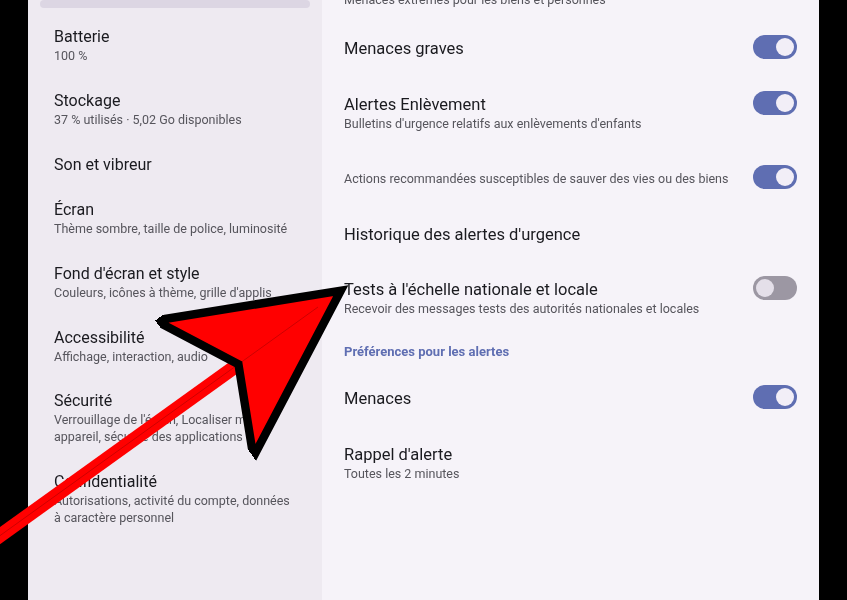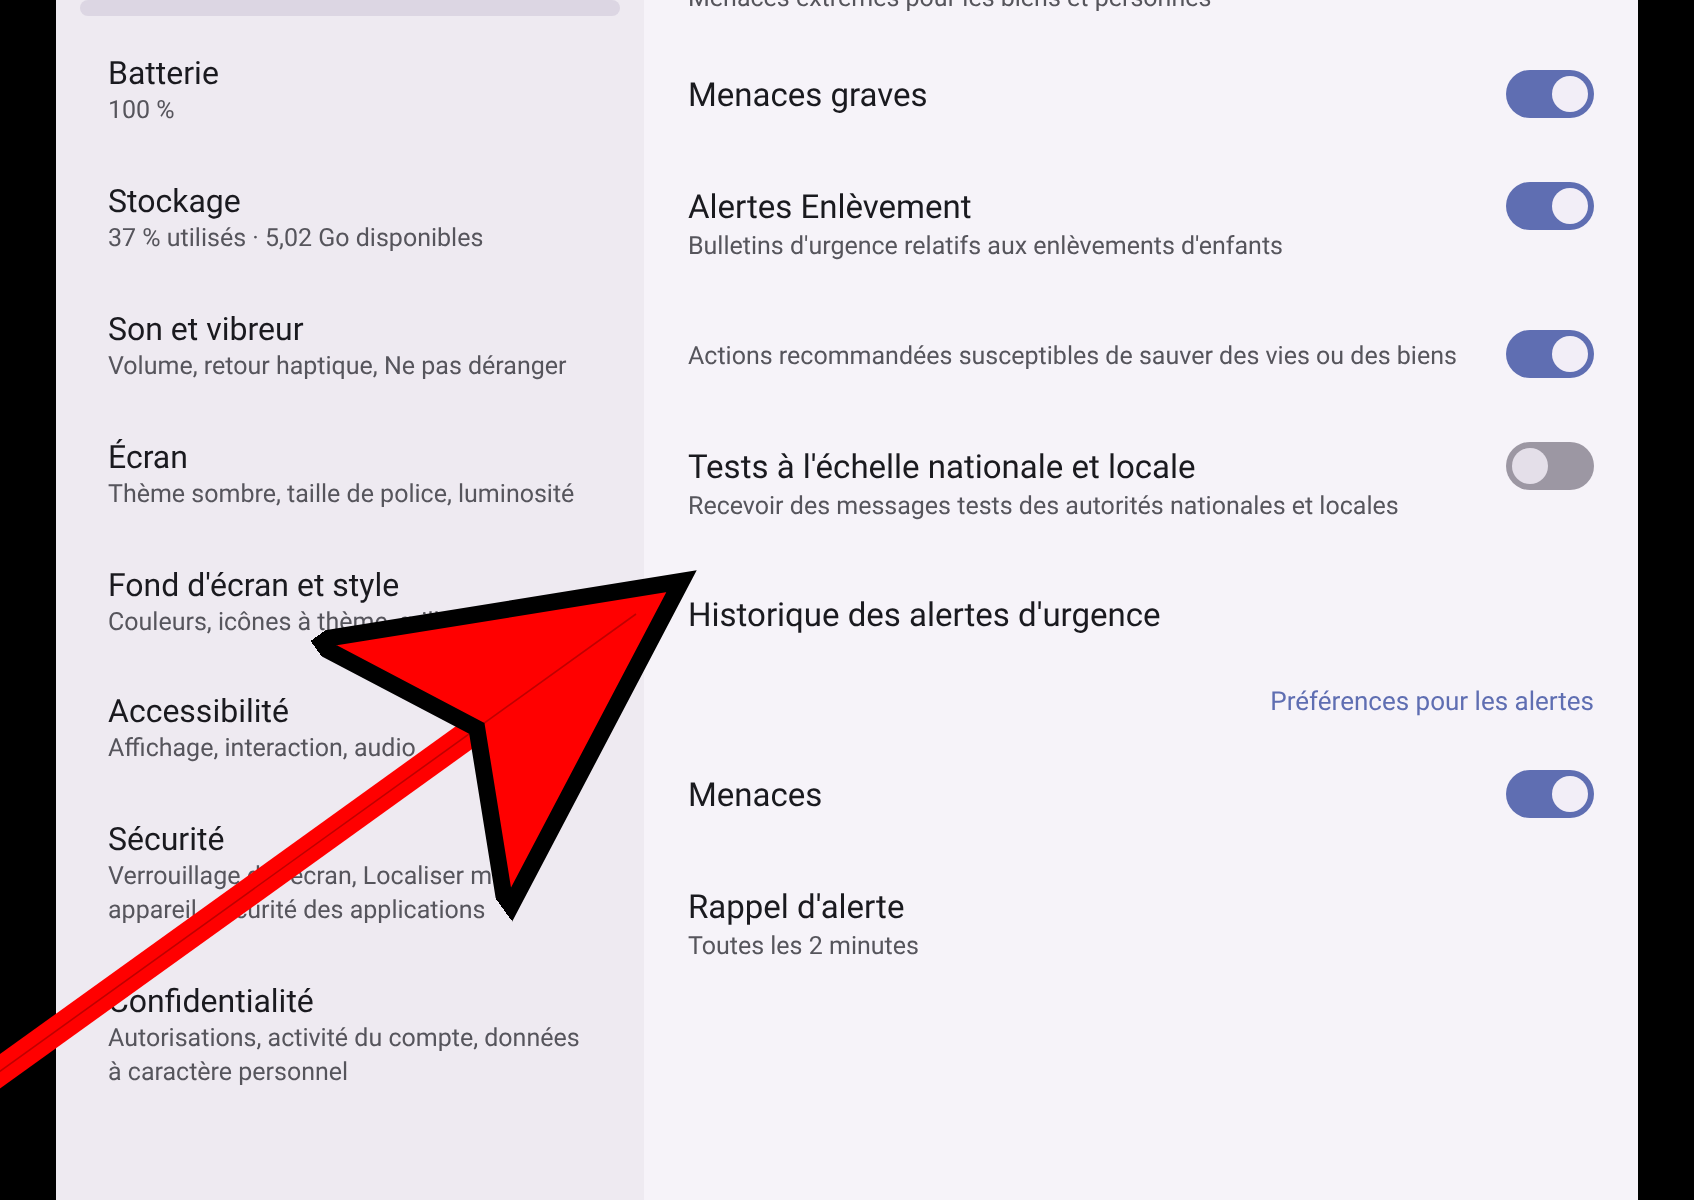--- a/index.html
+++ b/index.html
@@ -94,22 +94,21 @@
     border-radius: 50%;
     top: 3px;
     background: #f2eef7;
   }
   .toggle.on .knob { right: 3px; }
   .toggle.off .knob { left: 3px; background: #e4dfe9; }
   .section-header {
     font-size: 13px;
     color: #5f6eb2;
     padding: 14px 4px 6px 4px;
-    font-weight: 400;
-    text-align: right;
+    font-weight: 700;
   }
   .truncated-top {
     font-size: 12.5px;
     color: #56555c;
     padding: 0 4px 8px 4px;
     overflow: hidden;
     white-space: nowrap;
   }
   .arrow-overlay {
     position: absolute;
@@ -133,21 +132,20 @@
       <div class="sidebar-sub">100 %</div>
     </div>
 
     <div class="sidebar-item">
       <div class="sidebar-title">Stockage</div>
       <div class="sidebar-sub">37 % utilisés · 5,02 Go disponibles</div>
     </div>
 
     <div class="sidebar-item">
       <div class="sidebar-title">Son et vibreur</div>
-      <div class="sidebar-sub">Volume, retour haptique, Ne pas déranger</div>
     </div>
 
     <div class="sidebar-item">
       <div class="sidebar-title">Écran</div>
       <div class="sidebar-sub">Thème sombre, taille de police, luminosité</div>
     </div>
 
     <div class="sidebar-item">
       <div class="sidebar-title">Fond d'écran et style</div>
       <div class="sidebar-sub">Couleurs, icônes à thème, grille d'applis</div>
@@ -195,32 +193,32 @@
       <div class="setting-text">
         <div class="setting-sub">Actions recommandées susceptibles de sauver des vies ou des biens</div>
       </div>
       <div class="toggle on">
           <div class="knob"></div>
         </div>
     </div>
 
     <div class="setting-row">
       <div class="setting-text">
+        <div class="setting-title">Historique des alertes d'urgence</div>
+      </div>
+    </div>
+
+    <div class="setting-row">
+      <div class="setting-text">
         <div class="setting-title">Tests à l'échelle nationale et locale</div>
         <div class="setting-sub">Recevoir des messages tests des autorités nationales et locales</div>
       </div>
       <div class="toggle off">
           <div class="knob"></div>
         </div>
-    </div>
-
-    <div class="setting-row">
-      <div class="setting-text">
-        <div class="setting-title">Historique des alertes d'urgence</div>
-      </div>
     </div>
 
     <div class="section-header">Préférences pour les alertes</div>
 
     <div class="setting-row">
       <div class="setting-text">
         <div class="setting-title">Menaces</div>
       </div>
       <div class="toggle on">
           <div class="knob"></div>

